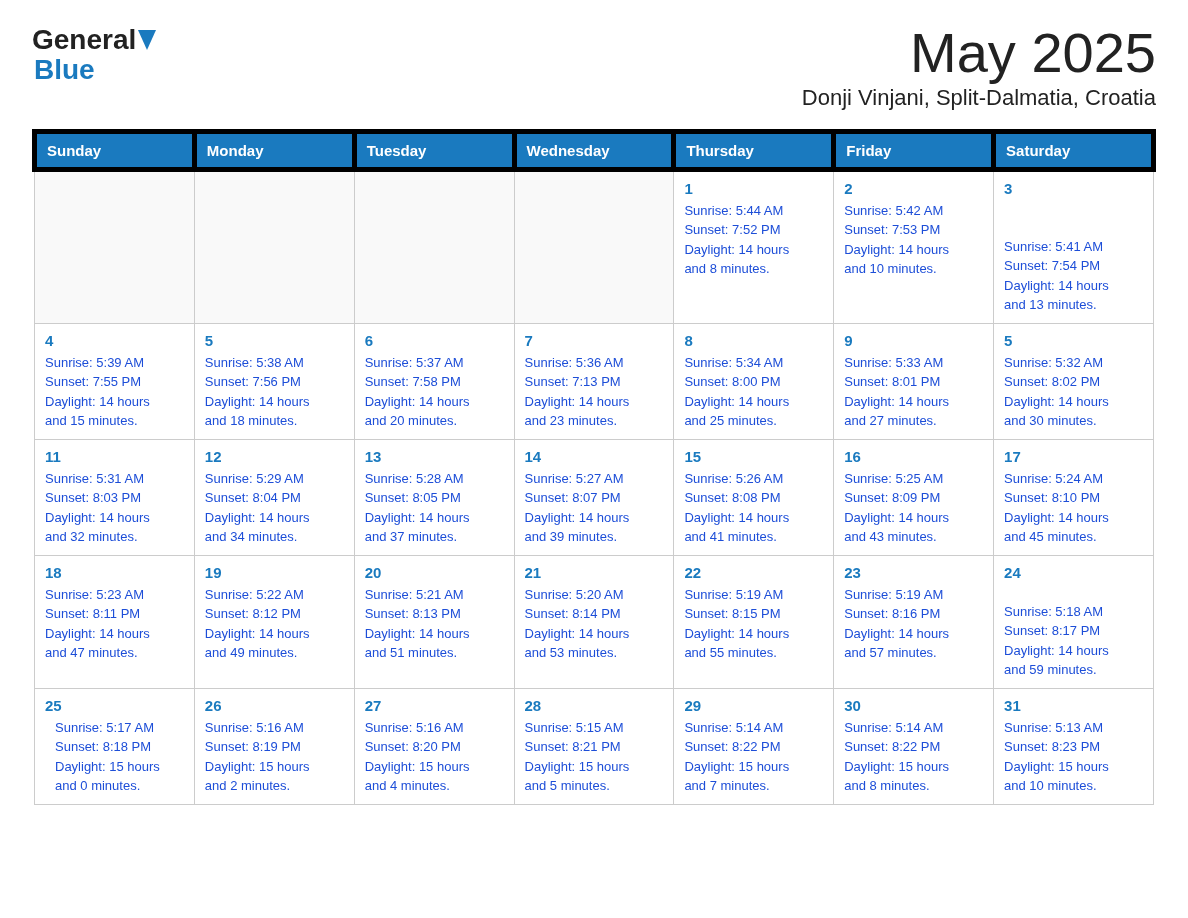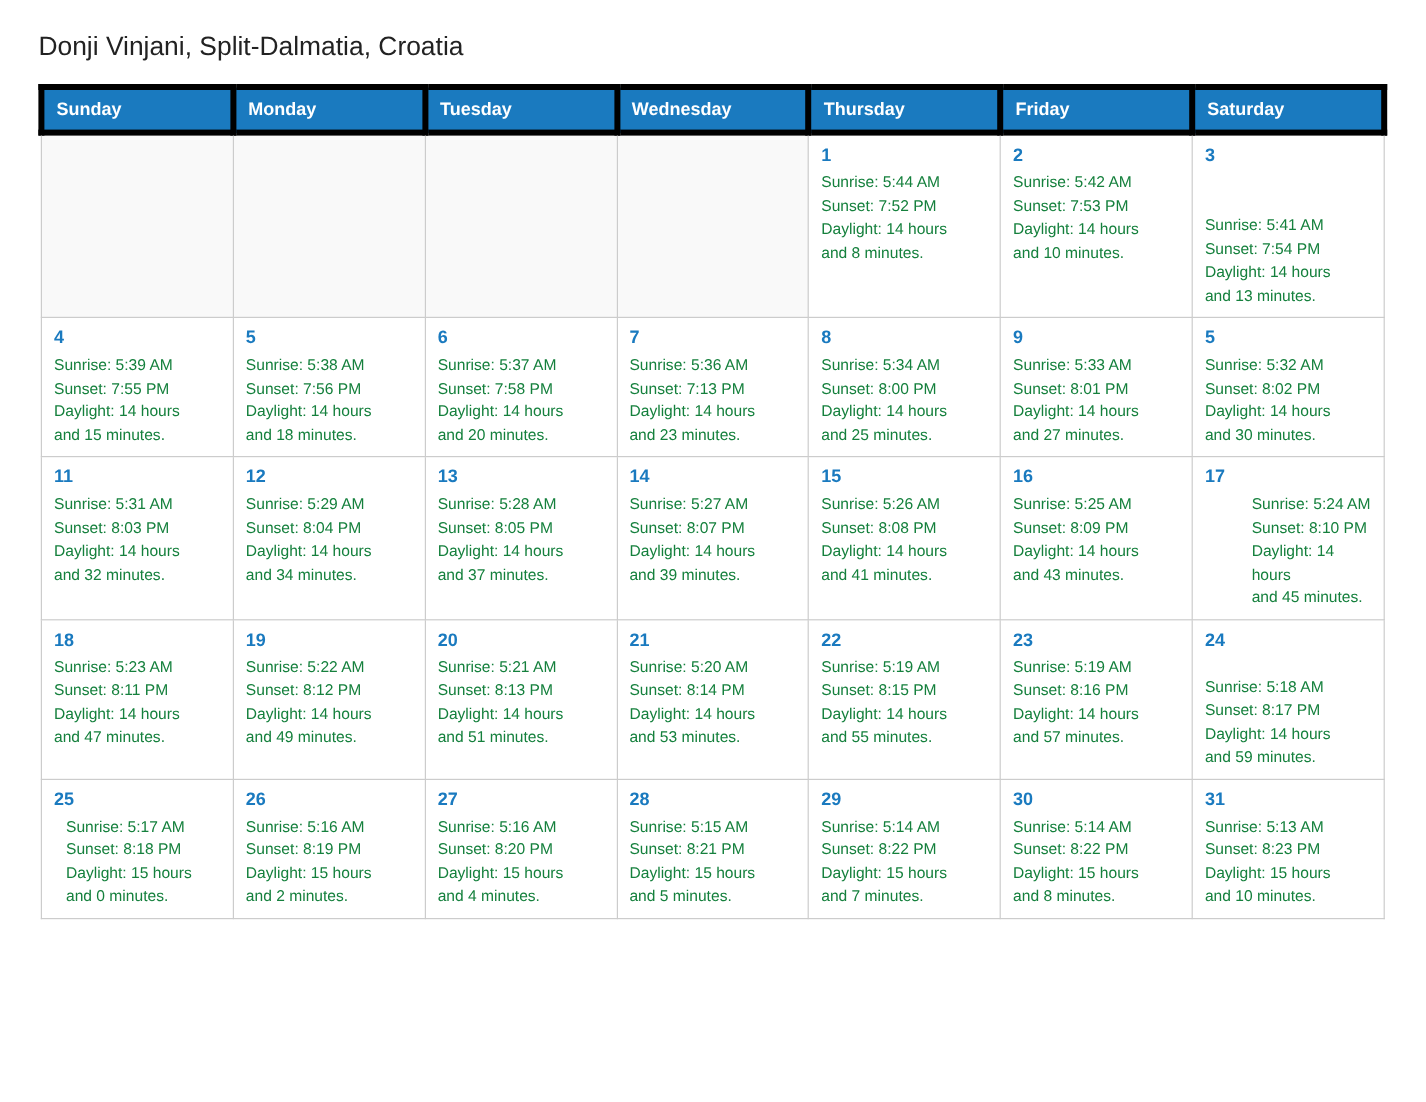--- a/index.html
+++ b/index.html
@@ -45,21 +45,21 @@
       height: 110px;
     }
     .day-num {
       font-size: 15px;
       font-weight: bold;
       color: #1a7abf;
       display: block;
       margin-bottom: 4px;
     }
     .day-info {
-      color: #15803d;
+      color: #1d4ed8;
       font-size: 13px;
       line-height: 1.5;
     }
     .empty-cell {
       background: #f9f9f9;
     }
     .logo-wrapper {
       display: flex;
       flex-direction: column;
     }
@@ -70,21 +70,35 @@
     .logo-row2 {
       display: flex;
       align-items: center;
       margin-top: -2px;
     }
   </style>
 </head>
 <body>
 
 <div class="header">
+  <div class="logo-wrapper">
+    <div class="logo-row1">
+      <span style="font-size:28px;font-weight:bold;color:#222;font-family:Arial,sans-serif;">General</span>
+      <span style="display:inline-block;margin-left:2px;margin-top:4px;">
+        <svg width="18" height="20" viewBox="0 0 18 20">
+            <polygon points="0,0 18,0 9,20" fill="#1a7abf"></polygon>
+          </svg>
+      </span>
+    </div>
+    <div class="logo-row2">
+      <span style="font-size:28px;font-weight:bold;color:#1a7abf;font-family:Arial,sans-serif;margin-left:2px;">Blue</span>
+    </div>
+  </div>
   <div class="title-area">
+    <div style="font-size:56px;font-weight:normal;color:#222;font-family:Arial,sans-serif;line-height:1.05;">May 2025</div>
     <div style="font-size:22px;color:#222;font-family:Arial,sans-serif;margin-top:2px;">Donji Vinjani, Split-Dalmatia, Croatia</div>
   </div>
 </div>
 
 <table>
   <thead>
     <tr>
     <th>Sunday</th>
         <th>Monday</th>
         <th>Tuesday</th>
@@ -211,21 +225,21 @@
         </td>
         <td>
           <span class="day-num">16</span>
           <div class="day-info" style="white-space: pre-line;">Sunrise: 5:25 AM
 Sunset: 8:09 PM
 Daylight: 14 hours
 and 43 minutes.</div>
         </td>
         <td>
           <span class="day-num">17</span>
-          <div class="day-info" style="white-space: pre-line; margin-left: 39px;">Sunrise: 5:24 AM
+          <div class="day-info" style="white-space: pre-line;">Sunrise: 5:24 AM
 Sunset: 8:10 PM
 Daylight: 14 hours
 and 45 minutes.</div>
         </td>
       </tr>
       <tr>
         <td>
           <span class="day-num">18</span>
           <div class="day-info" style="white-space: pre-line;">Sunrise: 5:23 AM
 Sunset: 8:11 PM

